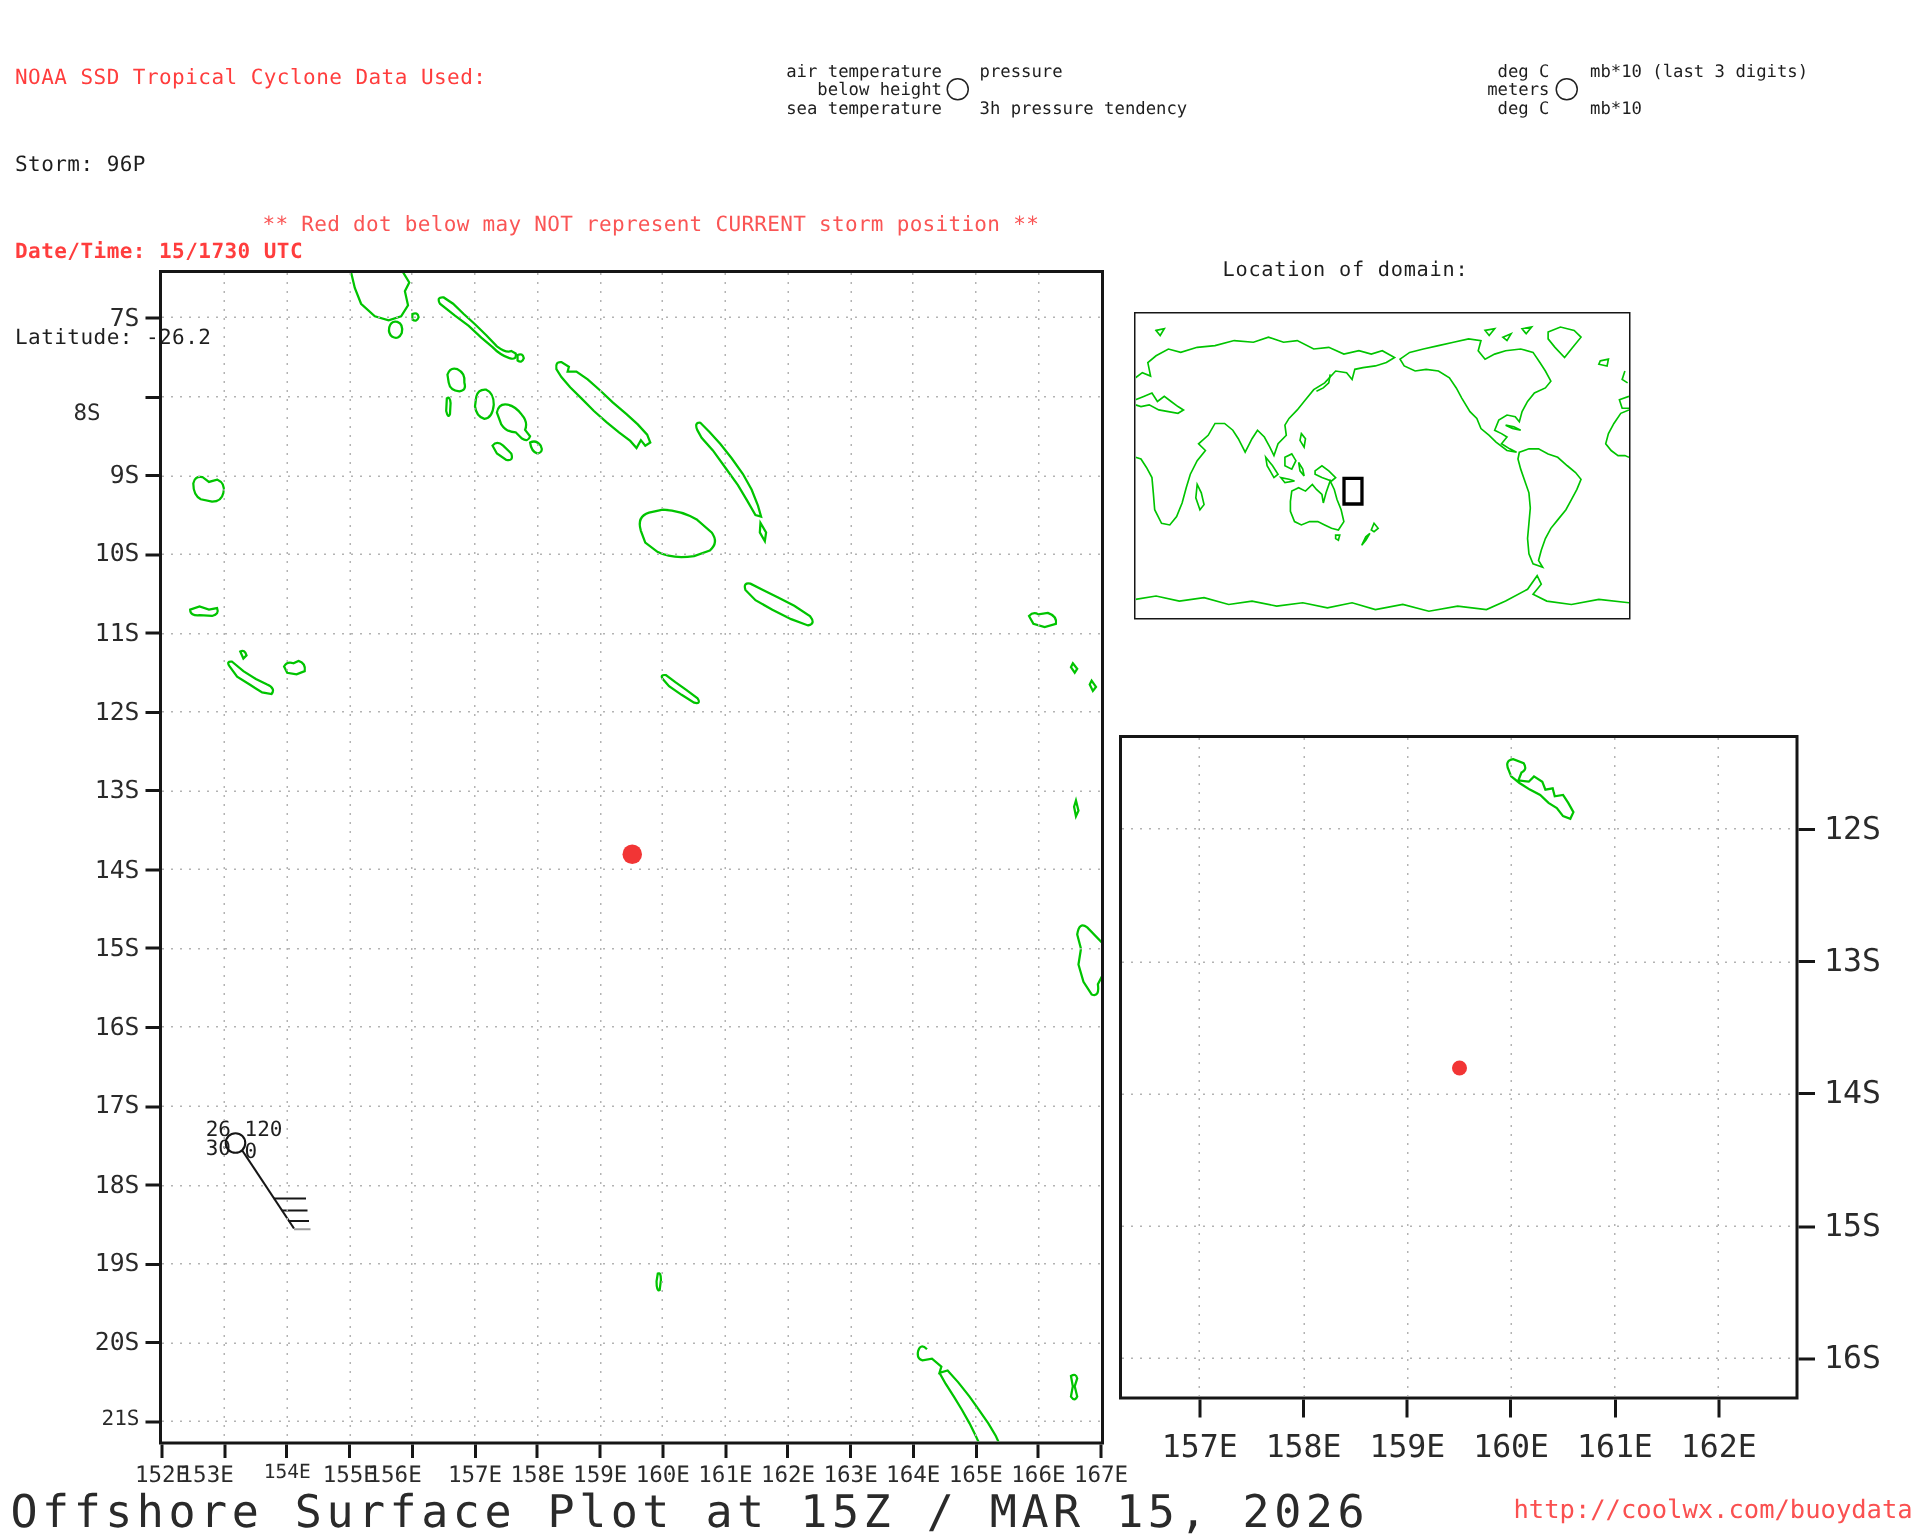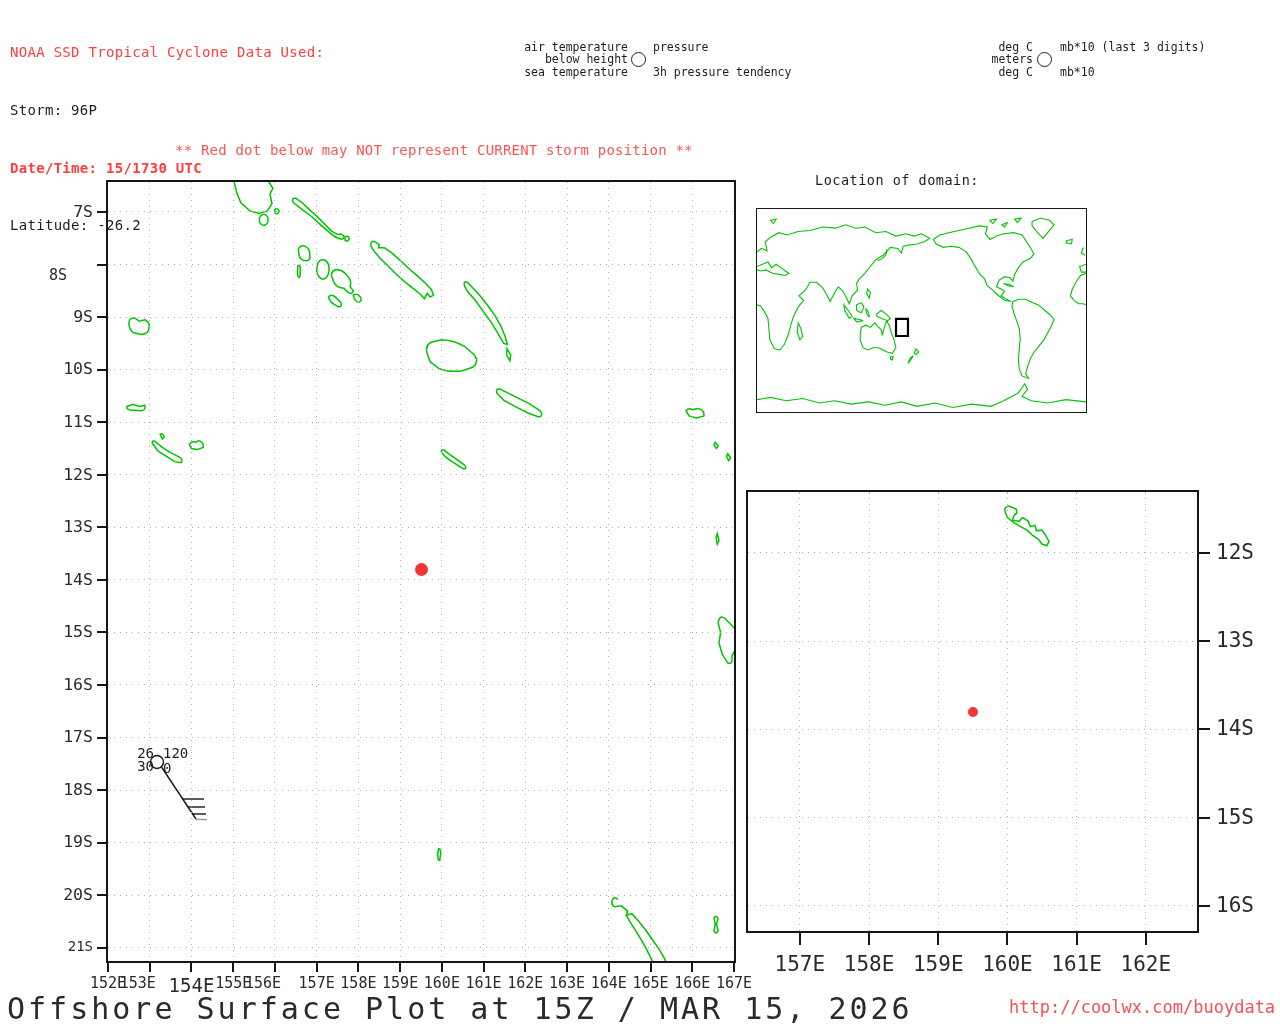--- a/index.html
+++ b/index.html
@@ -144,21 +144,21 @@
         <div class="hgrid" style="top: 660.129px; left: 0px; width: 626px;"></div>
         <div class="hgrid" style="top: 712.685px; left: 0px; width: 626px;"></div>
         <div class="hgrid" style="top: 765.241px; left: 0px; width: 626px;"></div>
         <div class="storm-dot" style="left: 306.5px; top: 380.838px; width: 13px; height: 13px;"></div>
       </div>
   <div class="tick" style="left: -1px; top: 781px; width: 2px; height: 9px;"></div>
       <div class="axis-label" style="left: -30px; top: 792px; width: 60px; text-align: center; font-size: 15px;">152E</div>
       <div class="tick" style="left: 40.7333px; top: 781px; width: 2px; height: 9px;"></div>
       <div class="axis-label" style="left: 11.7333px; top: 792px; width: 60px; text-align: left; font-size: 15px;">153E</div>
       <div class="tick" style="left: 82.4667px; top: 781px; width: 2px; height: 9px;"></div>
-      <div class="axis-label" style="left: 53.4667px; top: 792px; width: 60px; text-align: center; font-size: 19px;">154E</div>
+      <div class="axis-label" style="left: 53.4667px; top: 792px; width: 60px; text-align: center; font-size: 13px;">154E</div>
       <div class="tick" style="left: 124.2px; top: 781px; width: 2px; height: 9px;"></div>
       <div class="axis-label" style="left: 95.2px; top: 792px; width: 60px; text-align: center; font-size: 15px;">155E</div>
       <div class="tick" style="left: 165.933px; top: 781px; width: 2px; height: 9px;"></div>
       <div class="axis-label" style="left: 137px; top: 792px; width: 60px; text-align: left; font-size: 15px;">156E</div>
       <div class="tick" style="left: 207.667px; top: 781px; width: 2px; height: 9px;"></div>
       <div class="axis-label" style="left: 178.667px; top: 792px; width: 60px; text-align: center; font-size: 15px;">157E</div>
       <div class="tick" style="left: 249.4px; top: 781px; width: 2px; height: 9px;"></div>
       <div class="axis-label" style="left: 220.4px; top: 792px; width: 60px; text-align: center; font-size: 15px;">158E</div>
       <div class="tick" style="left: 291.133px; top: 781px; width: 2px; height: 9px;"></div>
       <div class="axis-label" style="left: 262.133px; top: 792px; width: 60px; text-align: center; font-size: 15px;">159E</div>

